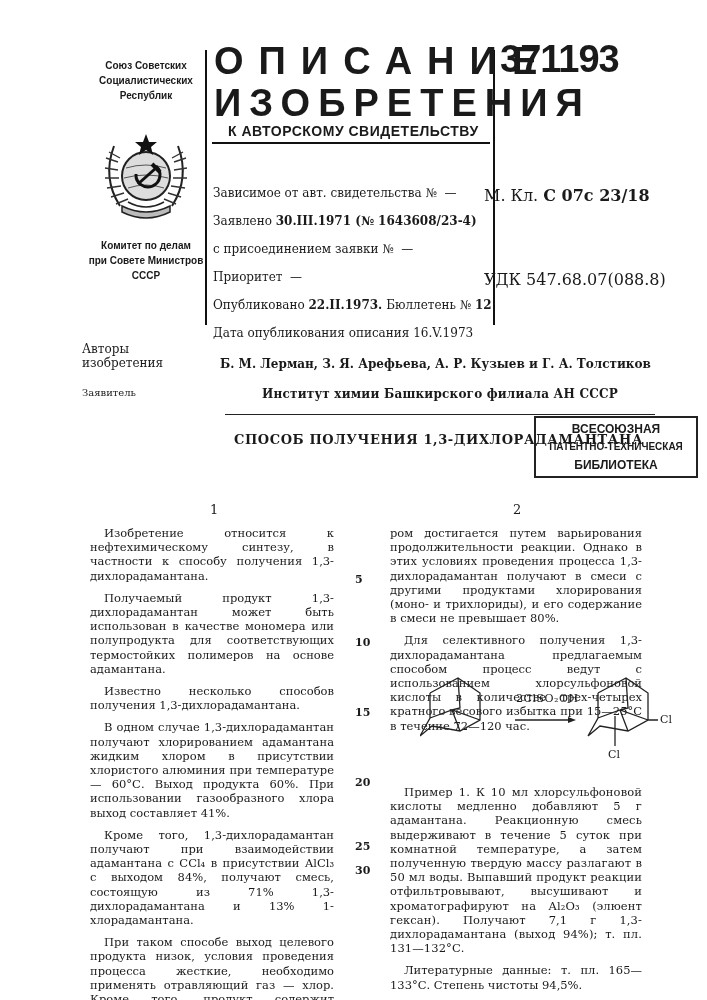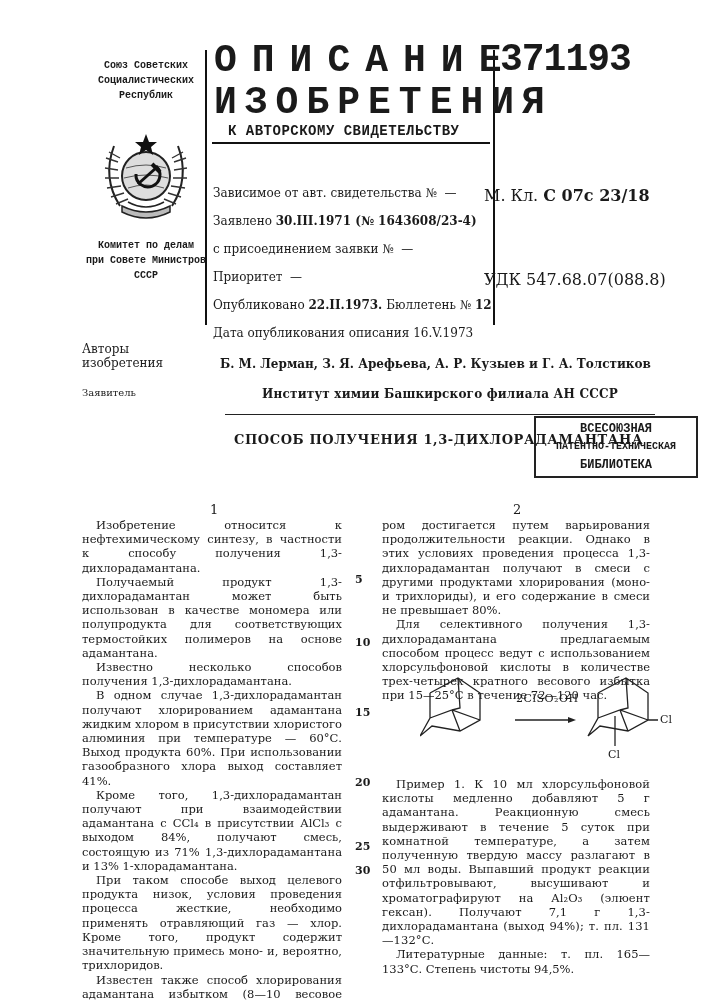--- a/index.html
+++ b/index.html
@@ -1,19 +1,19 @@
 <!DOCTYPE html>
 <html><head>
 <meta charset="utf-8">
 <style>
   html, body { margin:0; padding:0; background:#ffffff; }
   body { width:707px; height:1000px; position:relative; overflow:hidden; color:#1a1a1a;
          font-family:"DejaVu Serif", "Liberation Serif", serif; }
   .abs { position:absolute; }
-  .sans { font-family:Liberation Mono, monospace; }
+  .sans { font-family:Liberation Sans, sans-serif; }
 
   
   .org { left:82px; top:58px; width:128px; text-align:center; font-size:10px; line-height:15px; font-weight:bold; }
   .emblem { left:100px; top:118px; width:92px; height:108px; }
   .committee { left:82px; top:238px; width:128px; text-align:center; font-size:10px; line-height:15px; font-weight:bold; }
 
   .vline1 { left:205px; top:50px; width:2px; height:275px; background:#111; }
   .vline2 { left:493px; top:50px; width:2px; height:275px; background:#111; }
 
   .title1 { left:214px; top:40px; font-size:38px; font-weight:bold; letter-spacing:15px; line-height:42px; }
@@ -32,21 +32,21 @@
   .applicant { left:262px; top:387px; font-size:12px; font-weight:bold; letter-spacing:0.2px; }
 
   .hrule { left:225px; top:414px; width:430px; height:1px; background:#222; }
 
   .doc-title { left:234px; top:432px; font-size:13px; font-weight:bold; letter-spacing:0.6px; }
   .stamp { left:534px; top:416px; width:164px; height:62px; border:2px solid #222; text-align:center;
            font-size:12px; font-weight:bold; line-height:18px; padding-top:2px; box-sizing:border-box; }
 
   .colnum { top:502px; font-size:13px; }
   .col { top:518px; width:260px; font-size:11.5px; line-height:14.2px; text-align:justify; }
-  .col p { margin:0; text-indent:14px; }
+  .col p { margin:8px; text-indent:14px; }
   .col p.noind { text-indent:0; }
   .col1 { left:82px; }
   .col2 { left:382px; width:268px; }
 
   .linenums { left:355px; font-size:11px; font-weight:bold; }
 
   .reaction { left:420px; top:668px; width:250px; height:100px;text-align:right; }
 </style>
 </head>
 <body>

